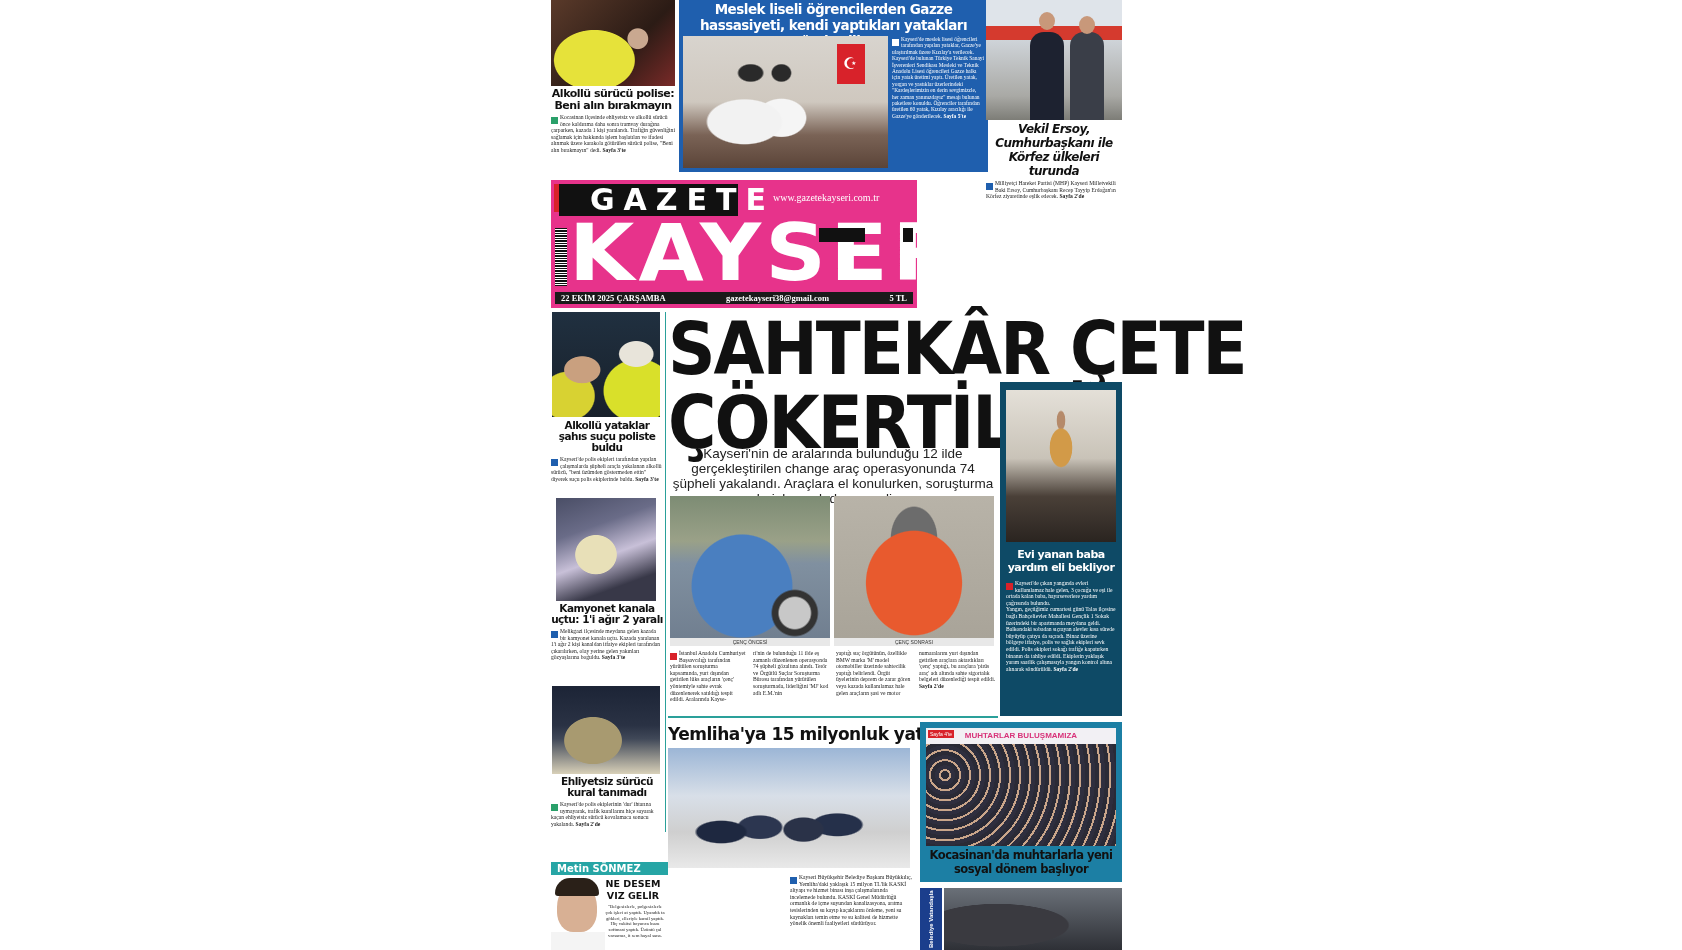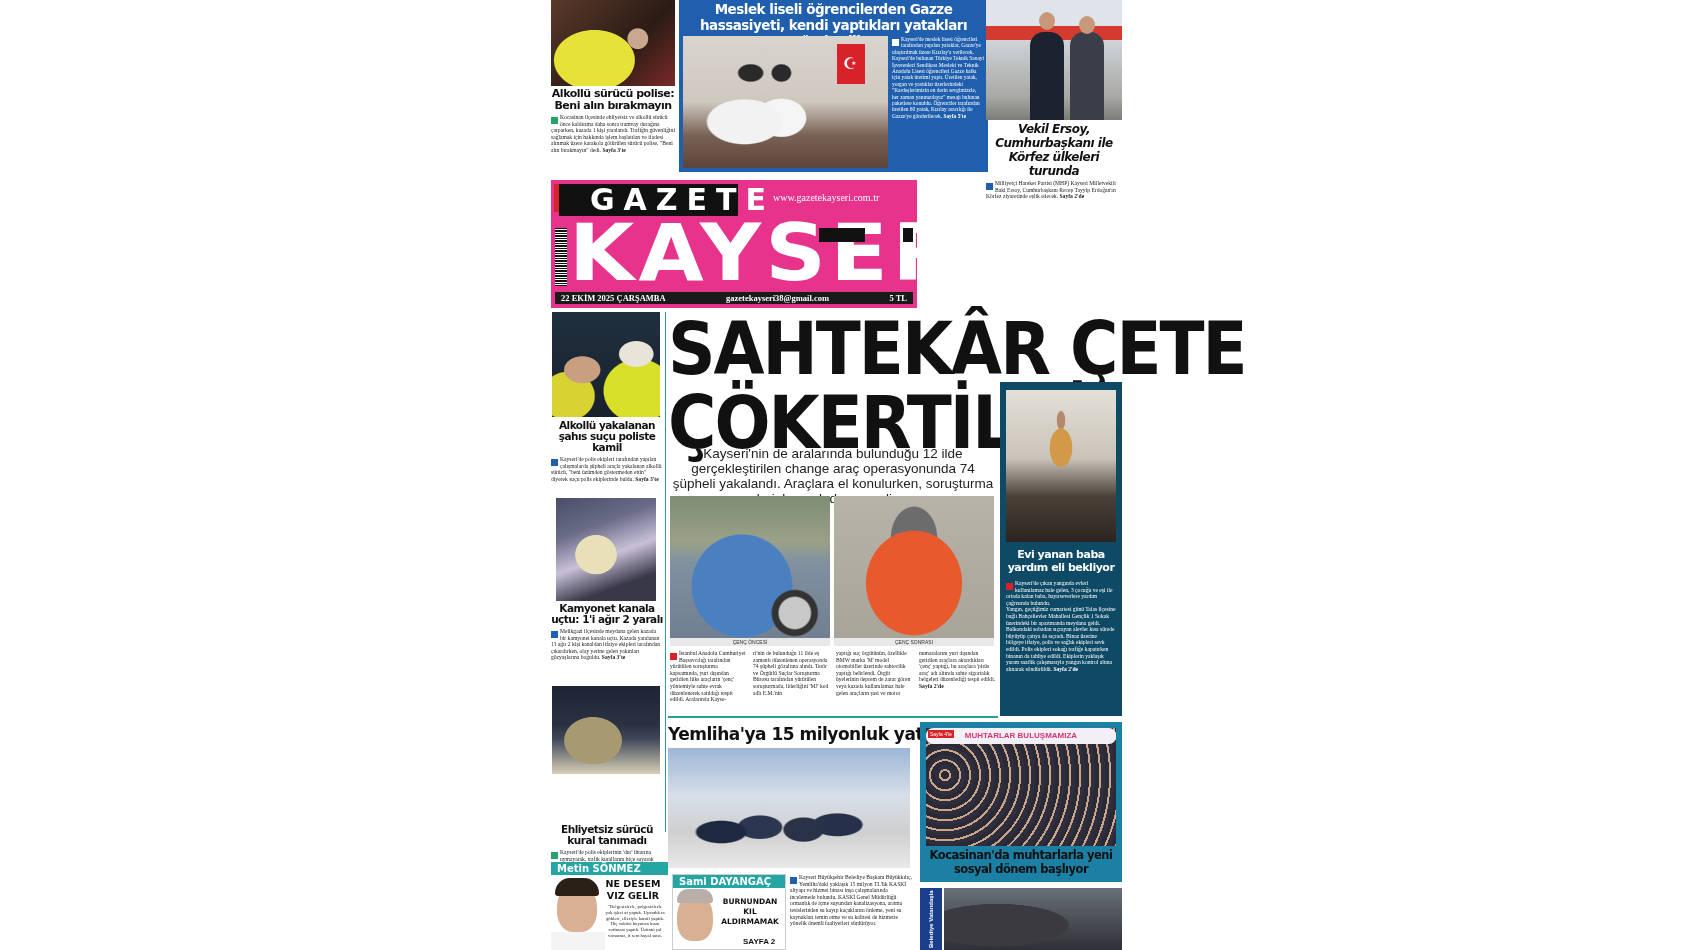--- a/index.html
+++ b/index.html
@@ -151,40 +151,40 @@
       <span>gazetekayseri38@gmail.com</span>
       <span>5 TL</span>
     </div>
   </div>
 
 
   <div class="sep-v" style="left:115px;top:312px;height:520px;"></div>
 
   <div class="photo" style="left:2px;top:312px;width:108px;height:105px;background:radial-gradient(ellipse at 78% 40%, #e8e4da 0 14%, transparent 15%), radial-gradient(ellipse at 28% 55%, #c9a07f 0 16%, transparent 17%), radial-gradient(ellipse at 80% 75%, #d9e02a 0 28%, transparent 29%), radial-gradient(ellipse at 15% 80%, #d8d232 0 20%, transparent 21%), linear-gradient(180deg, #203040, #18202a);"></div>
   <div class="abs lc-box" style="top:420px;">
-    <div class="hl lc-hl">Alkollü yakalanan şahıs suçu poliste kamil</div>
+    <div class="hl lc-hl">Alkollü yataklar şahıs suçu poliste buldu</div>
     <div class="body-txt" style="margin-top:3px;">
       <span class="sq" style="background:#1f5fae;"></span>
       <span>Kayseri'de polis ekipleri tarafından yapılan çalışmalarda şüpheli araçla yakalanan alkollü sürücü, "beni üzümden göstermeden ettin" diyerek suçu polis ekiplerinde buldu.</span>
       <span class="page-ref">Sayfa 3'te</span>
     </div>
   </div>
 
   <div class="photo" style="left:6px;top:498px;width:100px;height:103px;background:radial-gradient(ellipse at 40% 55%, #e8e0b8 0 24%, transparent 25%), linear-gradient(160deg, #4a4e66 0%, #6a6c88 30%, #c8c0d8 55%, #383848 80%);"></div>
   <div class="abs lc-box" style="top:603px;">
     <div class="hl lc-hl">Kamyonet kanala uçtu: 1'i ağır 2 yaralı</div>
     <div class="body-txt" style="margin-top:3px;">
       <span class="sq" style="background:#1f5fae;"></span>
       <span>Melikgazi ilçesinde meydana gelen kazada bir kamyonet kanala uçtu. Kazada yaralanan 1'i ağır 2 kişi kanaldan itfaiye ekipleri tarafından çıkarılırken, olay yerine gelen yakınları gözyaşlarına boğuldu.</span>
       <span class="page-ref">Sayfa 3'te</span>
     </div>
   </div>
 
   <div class="photo" style="left:2px;top:686px;width:108px;height:88px;background:radial-gradient(ellipse at 38% 62%, #a89a70 0 30%, transparent 31%), linear-gradient(180deg, #1c2436 0%, #2a3244 45%, #404858 60%, #d8d0b8 100%);"></div>
-  <div class="abs lc-box" style="top:824px;">
+  <div class="abs lc-box" style="top:776px;">
     <div class="hl lc-hl">Ehliyetsiz sürücü kural tanımadı</div>
     <div class="body-txt" style="margin-top:3px;">
       <span class="sq" style="background:#2aa06a;"></span>
       <span>Kayseri'de polis ekiplerinin 'dur' ihtarına uymayarak, trafik kurallarını hiçe sayarak kaçan ehliyetsiz sürücü kovalamaca sonucu yakalandı.</span>
       <span class="page-ref">Sayfa 2'de</span>
     </div>
   </div>
 
   <div class="abs" style="left:1px;top:841px;width:117px;height:139px;margin-top:21px;">
     <div class="col-name">Metin SÖNMEZ</div>
@@ -236,31 +236,24 @@
     </div>
   </div>
 
   <div class="abs hl" style="left:118px;top:724px;width:246px;font-size:17px;line-height:20px;white-space:nowrap;">Yemliha'ya 15 milyonluk yatırım</div>
   <div class="photo yem-photo"></div>
   <div class="abs body-txt" style="left:240px;top:874px;width:122px;">
     <span class="sq" style="background:#1f5fae;"></span>
     <span>Kayseri Büyükşehir Belediye Başkanı Büyükkılıç, Yemliha'daki yaklaşık 15 milyon TL'lik KASKİ altyapı ve hizmet binası inşa çalışmalarında incelemede bulundu. KASKİ Genel Müdürlüğü ormanlık de içme suyundan kanalizasyona, arıtma tesislerinden su kayıp kaçaklarını önleme, yeni su kaynakları temin etme ve su kalitesi de hizmette yönelik önemli faaliyetleri sürdürüyor.</span>
   </div>
 
-  <div class="abs" style="left:122px;top:874px;width:114px;height:76px;border:1px solid #ccc;">
-    <div class="col-name">Sami DAYANGAÇ</div>
-    <div class="face" style="left:4px;top:18px;width:36px;height:48px;"></div>
-    <div class="abs" style="left:4px;top:14px;width:36px;height:14px;background:#b8b0a8;border-radius:16px 16px 4px 4px;"></div>
-    <div class="abs col-title" style="left:44px;top:22px;width:66px;font-size:7.5px;line-height:10px;">BURNUNDAN KIL ALDIRMAMAK</div>
-    <div class="abs" style="left:70px;top:62px;font-weight:bold;font-size:8px;">SAYFA 2</div>
-  </div>
 
   <div class="abs koca-box">
     <div class="photo koca-photo">
-      <div class="abs" style="left:0;top:0;width:100%;height:16px;background:#f2f0f4;color:#d8337a;font-size:8px;font-weight:bold;text-align:center;line-height:16px;border-radius:7px;">MUHTARLAR BULUŞMAMIZA</div>
+      <div class="abs" style="left:0;top:0;width:100%;height:16px;background:#f2f0f4;color:#d8337a;font-size:8px;font-weight:bold;text-align:center;line-height:16px;">MUHTARLAR BULUŞMAMIZA</div>
       <div class="abs" style="left:2px;top:2px;background:#d8222a;color:#fff;font-size:5px;padding:1px 2px;">Sayfa 4'te</div>
     </div>
     <div class="abs hl" style="left:4px;top:126px;width:194px;color:#111;font-size:11.5px;line-height:14px;">Kocasinan'da muhtarlarla yeni sosyal dönem başlıyor</div>
   </div>
 
   <div class="abs vert-label">Belediye Vatandaşla</div>
   <div class="photo bot-photo"></div>
 
 </div>
 

